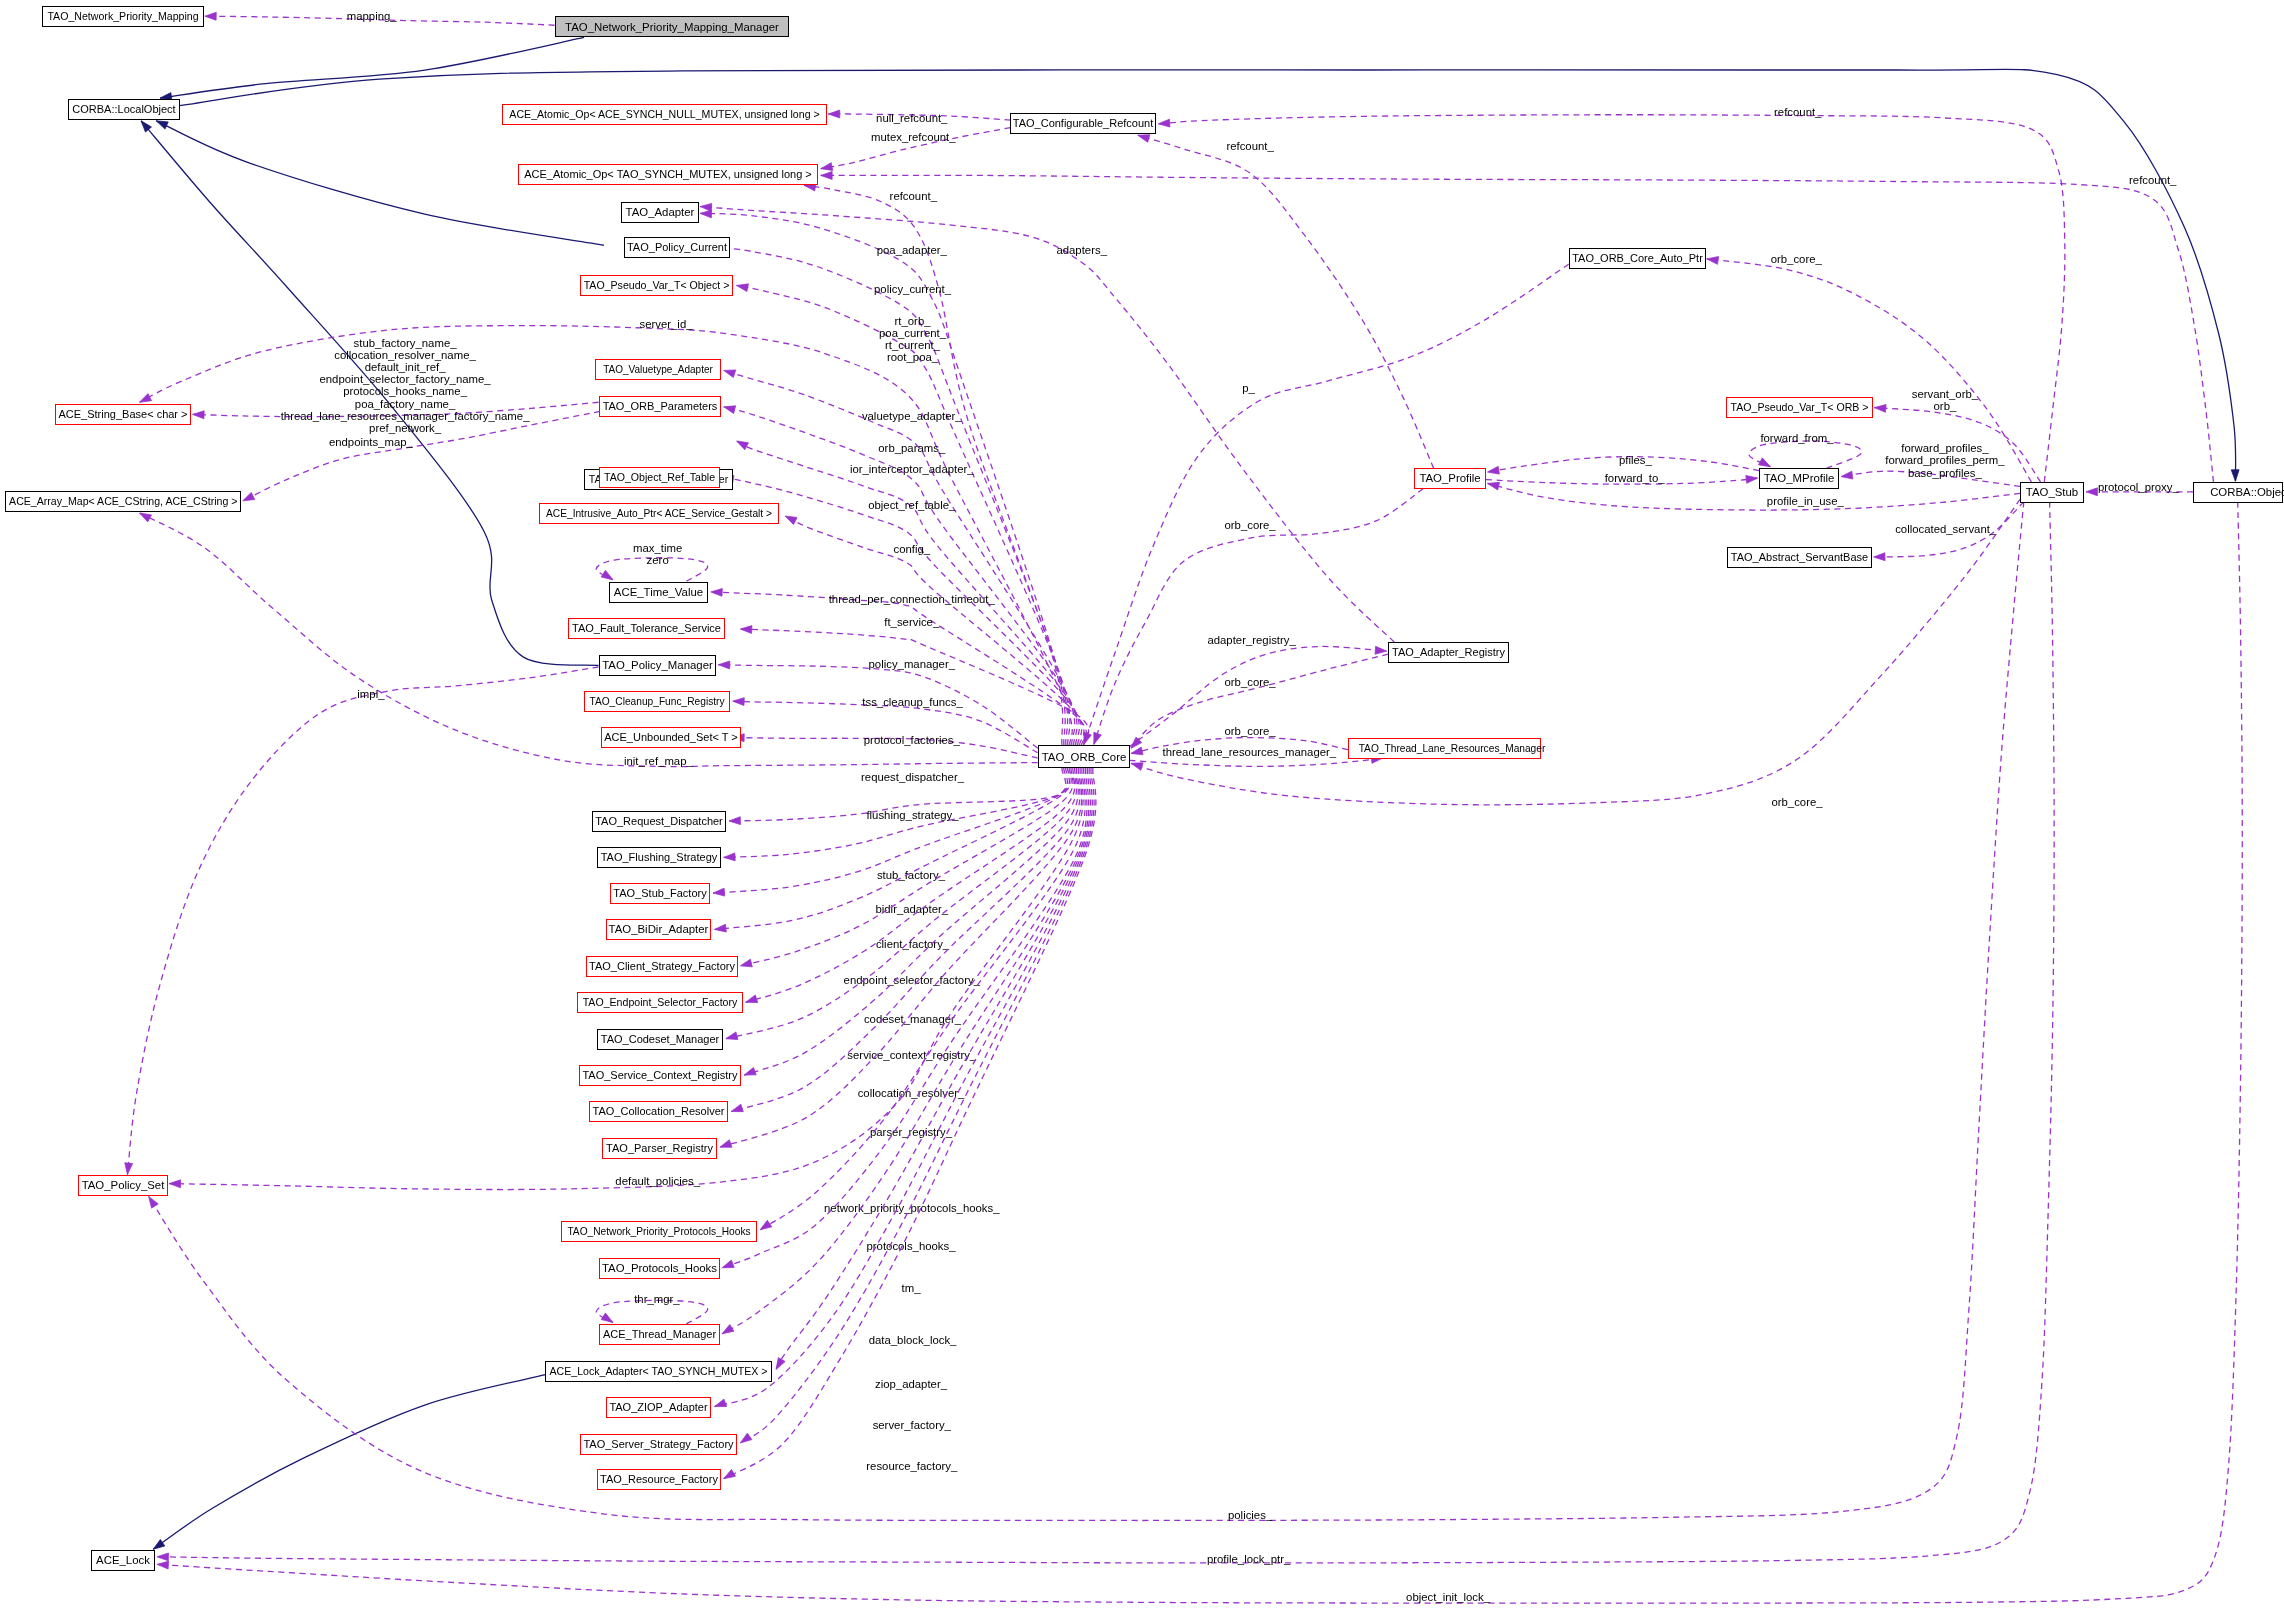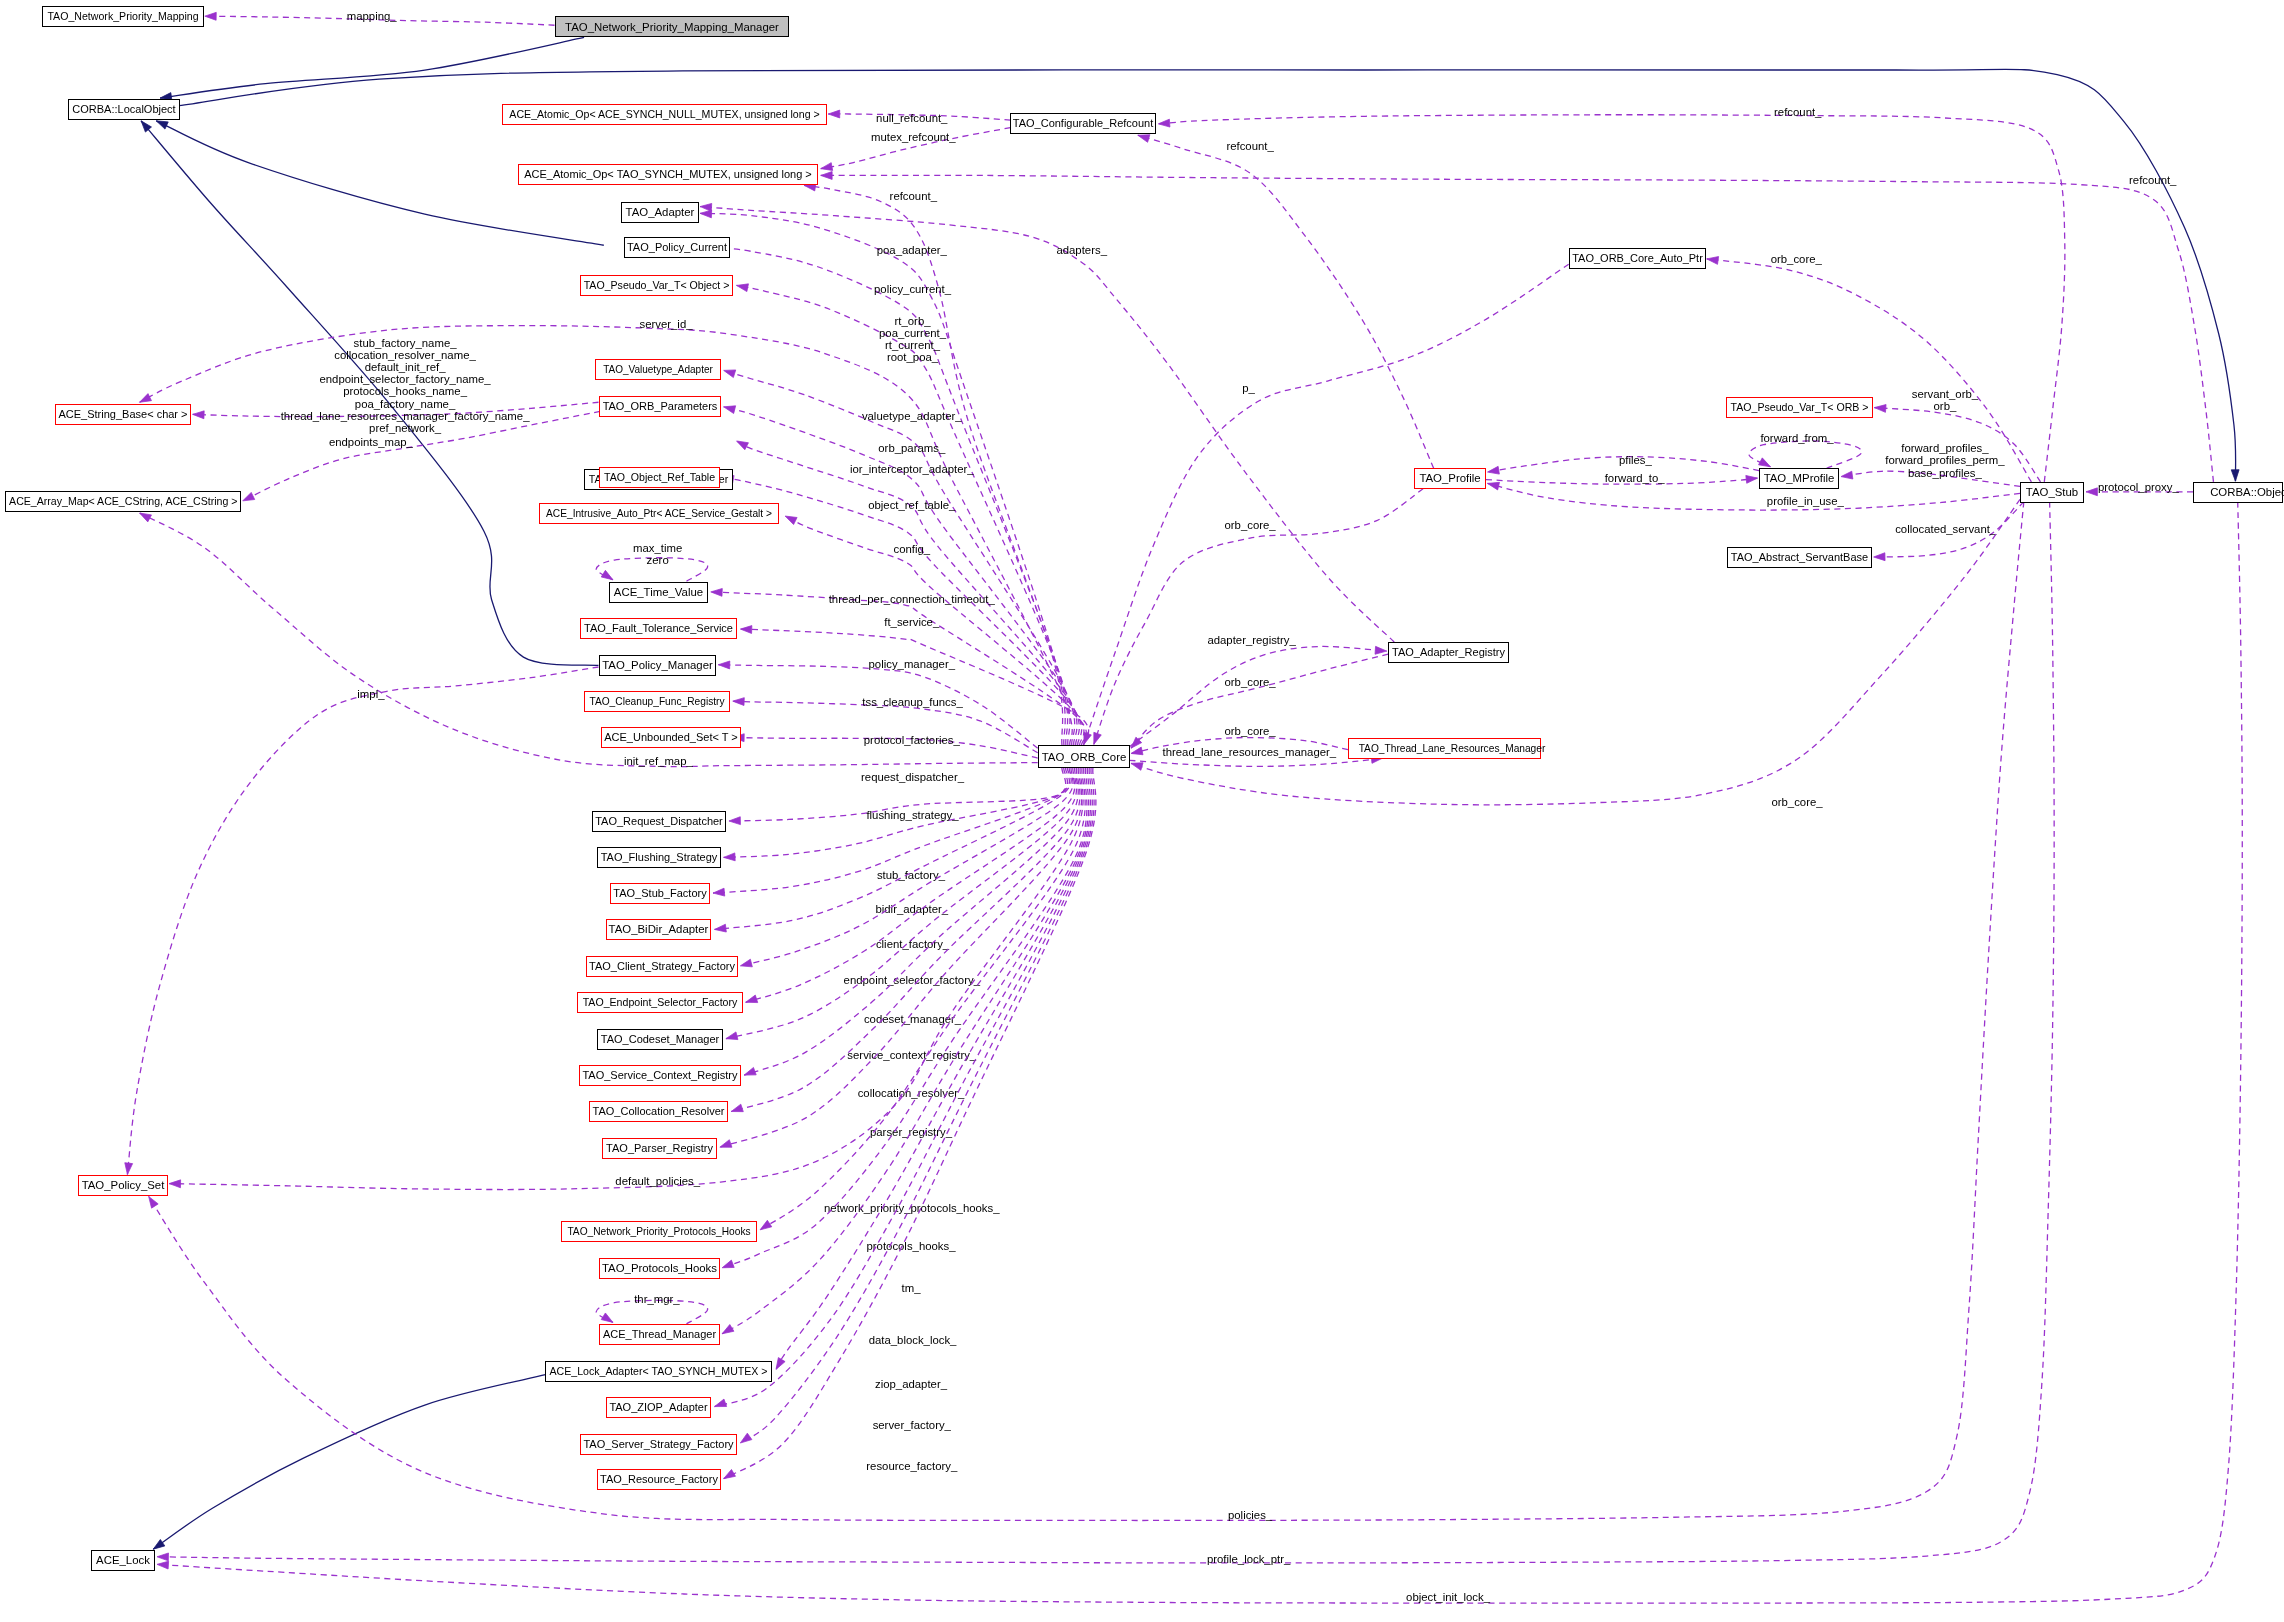--- a/index.html
+++ b/index.html
@@ -402,21 +402,21 @@
       </div>
       <div class="node red" style="left: 599px; top: 467px; width: 121px; height: 20.5px;">
         <span style="font-size: 10.6px;">TAO_Object_Ref_Table</span>
       </div>
       <div class="node red" style="left: 539px; top: 503px; width: 240px; height: 20.5px;">
         <span style="font-size: 10.2px;">ACE_Intrusive_Auto_Ptr&lt; ACE_Service_Gestalt &gt;</span>
       </div>
       <div class="node" style="left: 609px; top: 582px; width: 99px; height: 20.5px;">
         <span>ACE_Time_Value</span>
       </div>
-      <div class="node red" style="left: 580px; top: 618px; width: 157px; height: 20.5px;">
+      <div class="node red" style="left: 568px; top: 618px; width: 157px; height: 20.5px;">
         <span style="font-size: 11px;">TAO_Fault_Tolerance_Service</span>
       </div>
       <div class="node" style="left: 599px; top: 655px; width: 117px; height: 20.5px;">
         <span>TAO_Policy_Manager</span>
       </div>
       <div class="node red" style="left: 584px; top: 691px; width: 146px; height: 20.5px;">
         <span style="font-size: 10.2px;">TAO_Cleanup_Func_Registry</span>
       </div>
       <div class="node red" style="left: 589px; top: 727px; width: 140px; height: 20.5px; margin-left: 12px;">
         <span style="font-size: 11px;">ACE_Unbounded_Set&lt; T &gt;</span>

